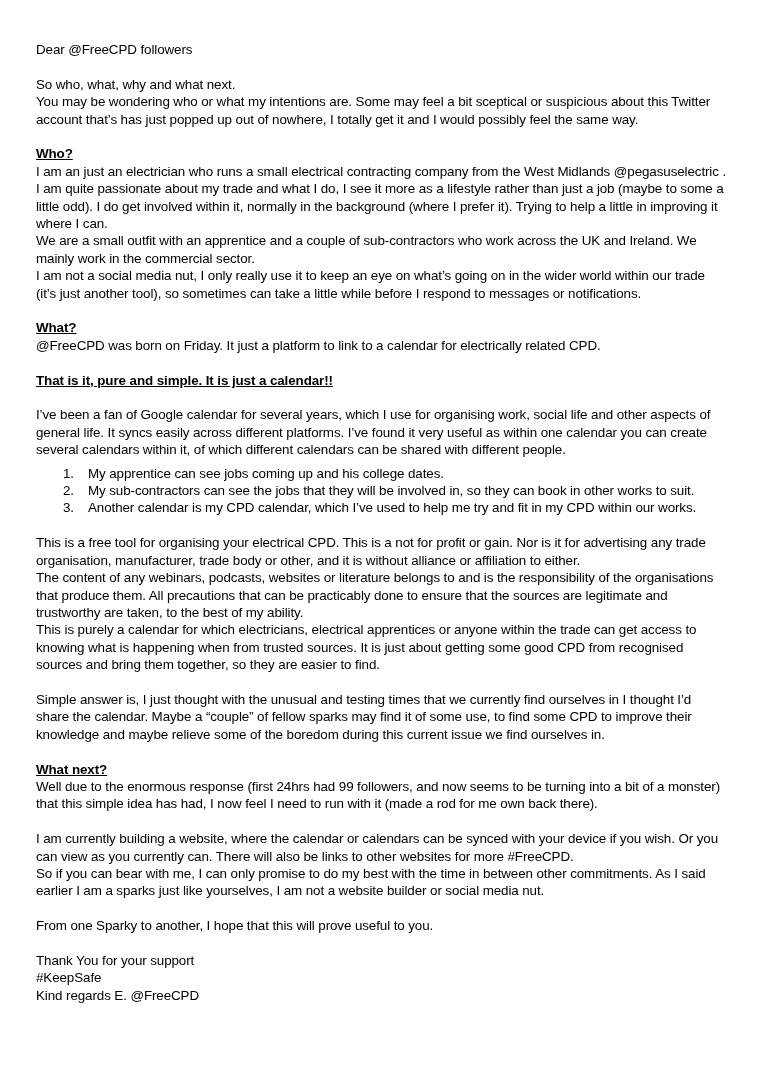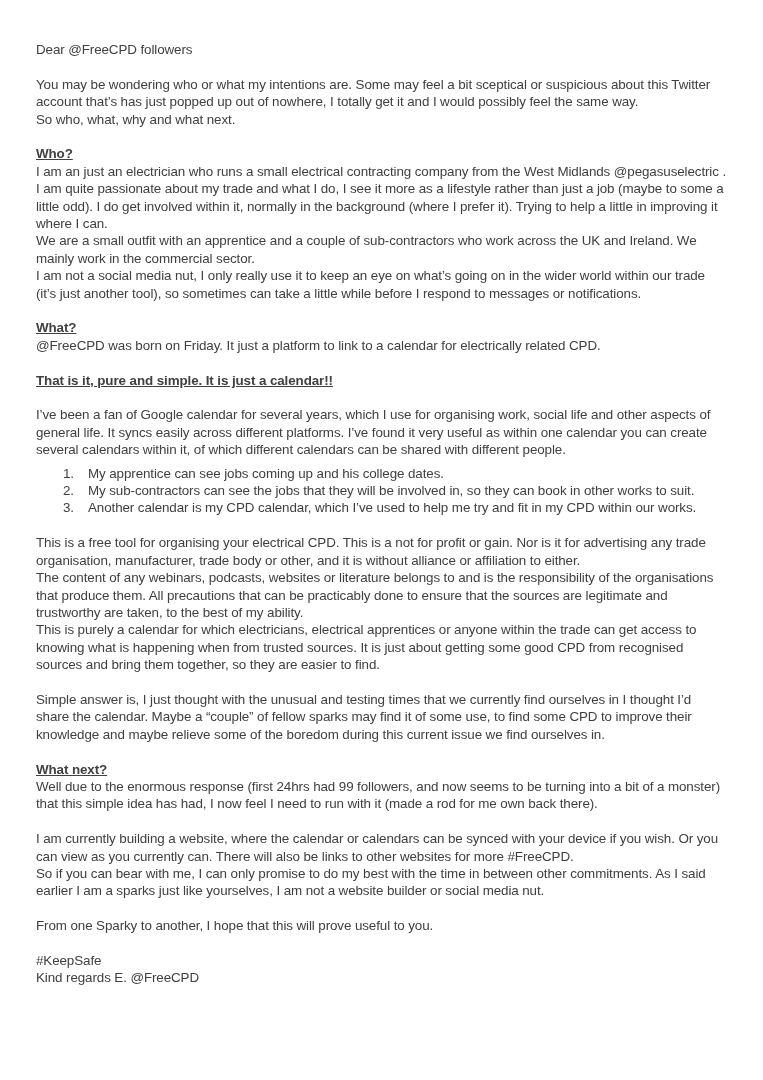--- a/index.html
+++ b/index.html
@@ -5,21 +5,21 @@
   html, body {
     margin: 0;
     padding: 0;
     background: #ffffff;
   }
   .page {
     box-sizing: border-box;
     width: 763px;
     min-height: 1080px;
     background: #ffffff;
-    color: #404040;
+    color: #000000;
     padding: 41px 36px 20px 36px;
     font-family: "Liberation Sans", sans-serif;
     font-size: 13.4px;
     line-height: 17.4px;
     letter-spacing: -0.1px;
   }
   .para, .heading, .emphasis, .olist {
     margin: 0 0 17.4px 0;
   }
   .heading {
@@ -50,22 +50,22 @@
   }
 </style>
 </head>
 <body>
 
 <div class="page">
     <div class="para">
       <div class="line">Dear @FreeCPD followers</div>
     </div>
     <div class="para">
+      <div class="line">So who, what, why and what next.</div>
       <div class="line">You may be wondering who or what my intentions are. Some may feel a bit sceptical or suspicious about this Twitter account that’s has just popped up out of nowhere, I totally get it and I would possibly feel the same way.</div>
-      <div class="line">So who, what, why and what next.</div>
     </div>
     <div class="heading">Who?</div>
     <div class="para">
       <div class="line">I am an just an electrician who runs a small electrical contracting company from the West Midlands @pegasuselectric .</div>
       <div class="line">I am quite passionate about my trade and what I do, I see it more as a lifestyle rather than just a job (maybe to some a little odd). I do get involved within it, normally in the background (where I prefer it). Trying to help a little in improving it where I can.</div>
       <div class="line">We are a small outfit with an apprentice and a couple of sub-contractors who work across the UK and Ireland. We mainly work in the commercial sector.</div>
       <div class="line">I am not a social media nut, I only really use it to keep an eye on what’s going on in the wider world within our trade (it’s just another tool), so sometimes can take a little while before I respond to messages or notifications.</div>
     </div>
     <div class="heading">What?</div>
     <div class="para">
@@ -102,16 +102,17 @@
       <div class="line">Well due to the enormous response (first 24hrs had 99 followers, and now seems to be turning into a bit of a monster) that this simple idea has had, I now feel I need to run with it (made a rod for me own back there).</div>
     </div>
     <div class="para">
       <div class="line">I am currently building a website, where the calendar or calendars can be synced with your device if you wish. Or you can view as you currently can. There will also be links to other websites for more #FreeCPD.</div>
       <div class="line">So if you can bear with me, I can only promise to do my best with the time in between other commitments. As I said earlier I am a sparks just like yourselves, I am not a website builder or social media nut.</div>
     </div>
     <div class="para">
       <div class="line">From one Sparky to another, I hope that this will prove useful to you.</div>
     </div>
     <div class="para">
+      <div class="line">Thank You for your support</div>
       <div class="line">#KeepSafe</div>
       <div class="line">Kind regards E. @FreeCPD</div>
     </div>
   </div>
 
 </body></html>

